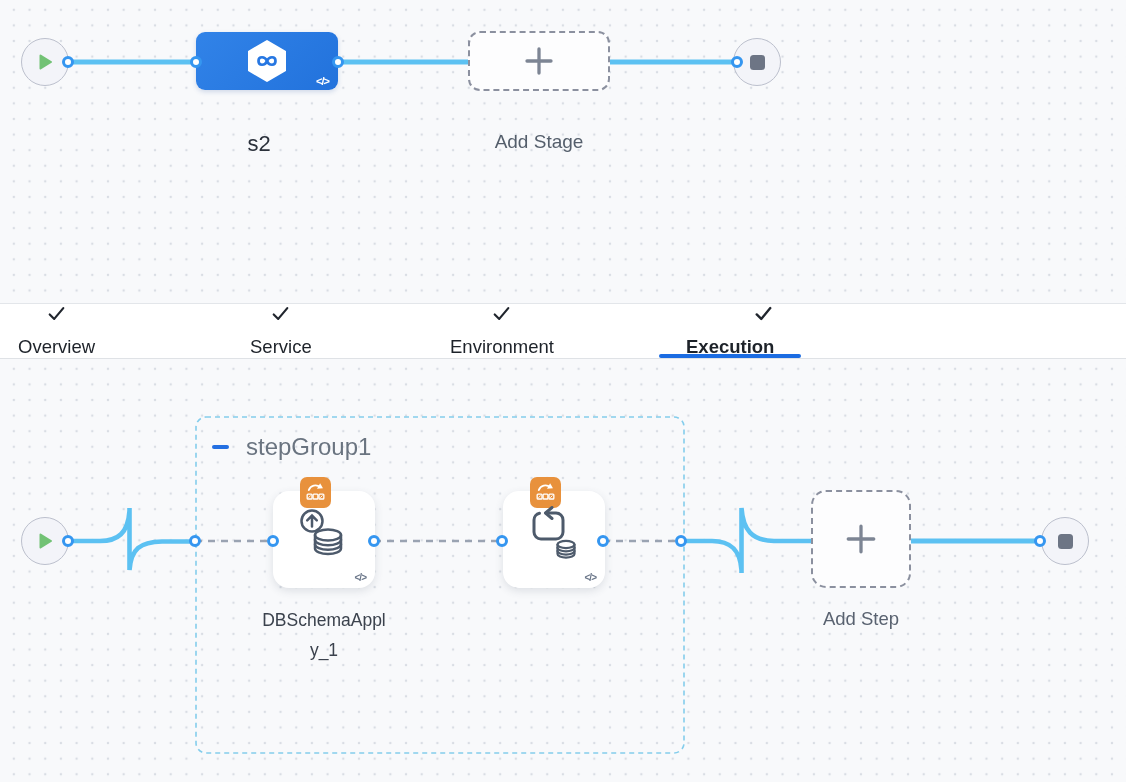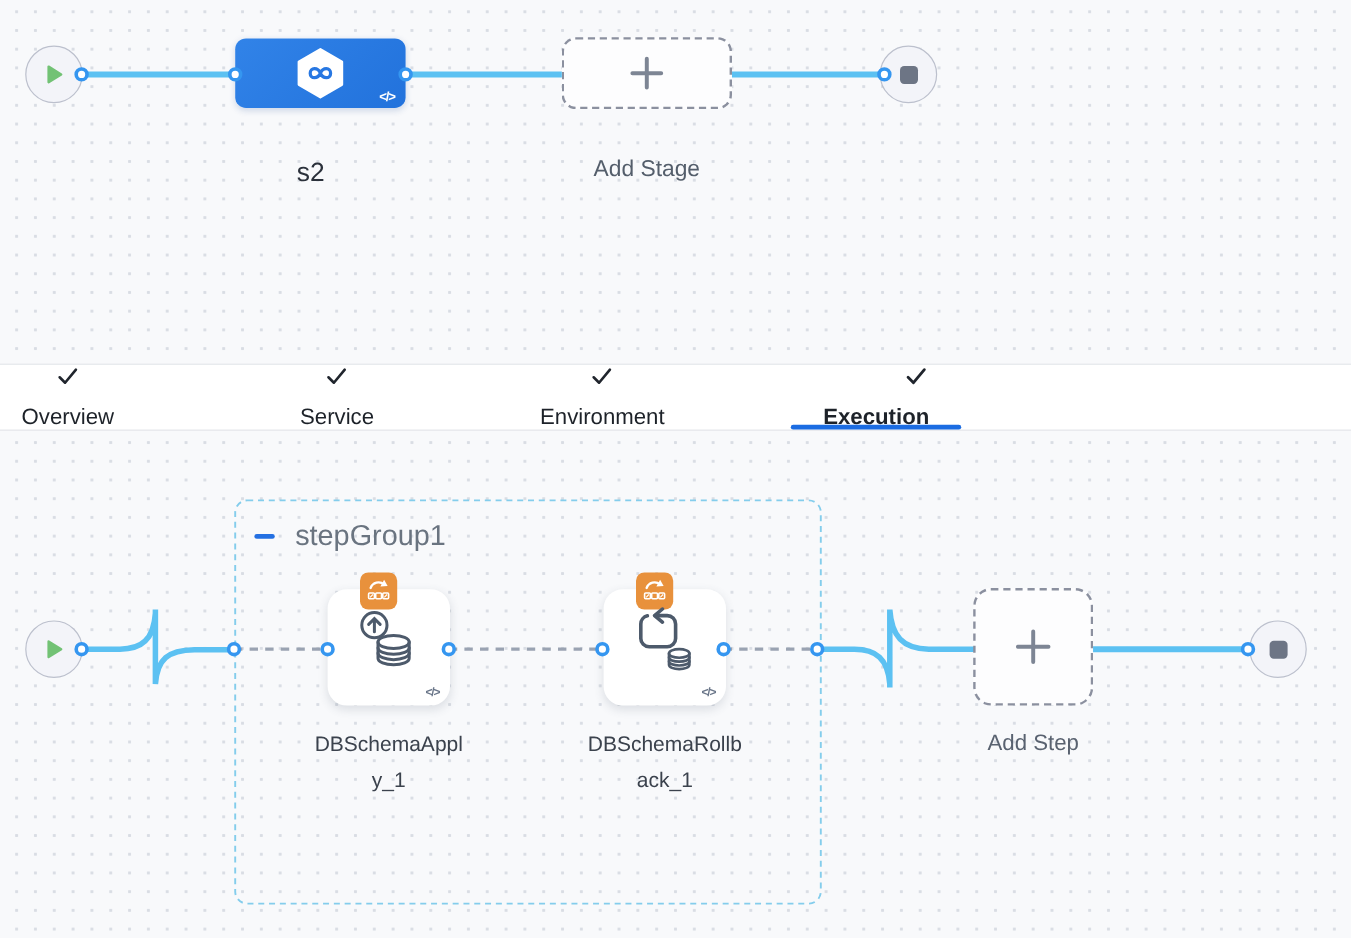--- a/index.html
+++ b/index.html
@@ -233,17 +233,16 @@
     <div class="port" style="left:61.5px;top:175.5px;"></div>
     <div class="port" style="left:188.5px;top:175.5px;"></div>
     <div class="port" style="left:266.5px;top:175.5px;"></div>
     <div class="port" style="left:367.5px;top:175.5px;"></div>
     <div class="port" style="left:495.5px;top:175.5px;"></div>
     <div class="port" style="left:596.5px;top:175.5px;"></div>
     <div class="port" style="left:674.5px;top:175.5px;"></div>
     <div class="port" style="left:1033.5px;top:175.5px;"></div>
 
     <div class="graph-label lbl-step" style="left:259px;top:246px;">DBSchemaApply_1</div>
-    <div class="graph-label lbl-step" style="left:489px;top:246px;">DBSchemaRollback_1</div>
     <div class="graph-label lbl-addstep" style="left:786px;top:249px;width:150px;">Add Step</div>
   </section>
 
 </div>
 
 </body></html>

